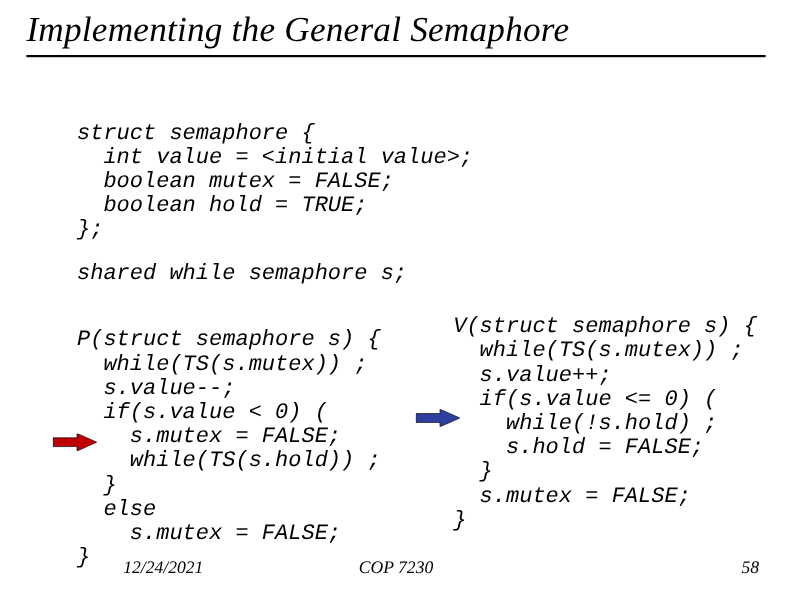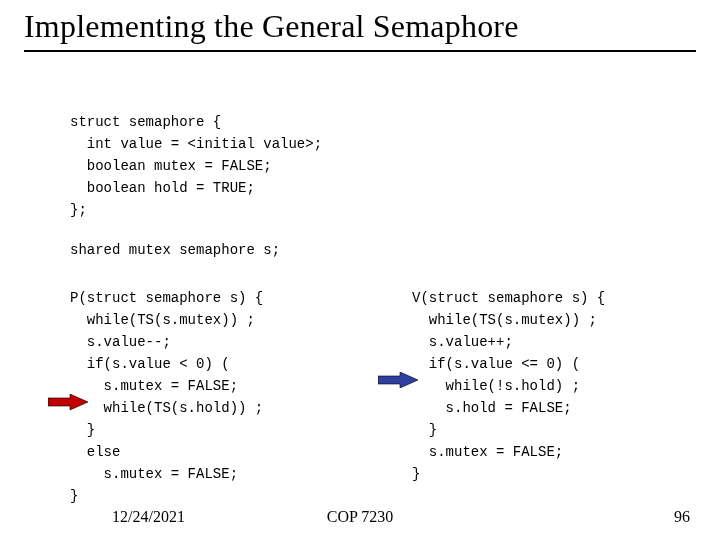--- a/index.html
+++ b/index.html
@@ -10,48 +10,49 @@
     background: #fff;
     font-family: "Times New Roman", Times, serif;
     color: #000;
     overflow: hidden;
   }
   .slide {
     position: relative;
     width: 720px;
     height: 540px;
     box-sizing: border-box;
+    font-style: italic;
   }
   .title {
     position: absolute;
     left: 24px;
     top: 8px;
     font-size: 32px;
     font-weight: 400;
     letter-spacing: 0.2px;
   }
   .hr {
     position: absolute;
     left: 24px;
     right: 24px;
     top: 50px;
     height: 2px;
     background: #000;
   }
   .code {
     position: absolute;
     font-family: "Courier New", Courier, monospace;
-    font-size: 14px;
+    font-size: 20px;
     line-height: 22px;
     white-space: pre;
     margin-top: 29px;
   }
   .code-struct { left: 70px; top: 82px; }
   .code-shared { left: 70px; top: 210px; }
-  .code-p { left: 70px; top: 258px; }
+  .code-p { left: 70px; top: 270px; }
   .code-v { left: 412px; top: 258px; }
 
   .arrow {
     position: absolute;
     width: 40px;
     height: 16px;
   }
   .arrow svg { display: block; }
   .arrow-red  { left: 48px;  top: 394px; }
   .arrow-blue { left: 378px; top: 372px; }
@@ -72,21 +73,21 @@
 <div class="slide">
 
   <div class="title">Implementing the General Semaphore</div>
   <div class="hr"></div>
 
   <pre class="code code-struct">struct semaphore {
   int value = &lt;initial value&gt;;
   boolean mutex = FALSE;
   boolean hold = TRUE;
 };</pre>
-  <pre class="code code-shared">shared mutex semaphore s;</pre>
+  <pre class="code code-shared">shared while semaphore s;</pre>
   <pre class="code code-p">P(struct semaphore s) {
   while(TS(s.mutex)) ;
   s.value--;
   if(s.value &lt; 0) (
     s.mutex = FALSE;
     while(TS(s.hold)) ;
   }
   else
     s.mutex = FALSE;
 }</pre>
@@ -107,15 +108,15 @@
   </div>
 
   <div class="arrow arrow-blue">
     <svg width="40" height="16" viewBox="0 0 40 16">
       <polygon points="0,4 22,4 22,0 40,8 22,16 22,12 0,12" stroke="#000" stroke-width="0.6" fill="#2f3f9f"></polygon>
     </svg>
   </div>
 
   <div class="footer footer-date">12/24/2021</div>
   <div class="footer footer-course">COP 7230</div>
-  <div class="footer footer-page">96</div>
+  <div class="footer footer-page">58</div>
 
 </div>
 
 </body></html>

